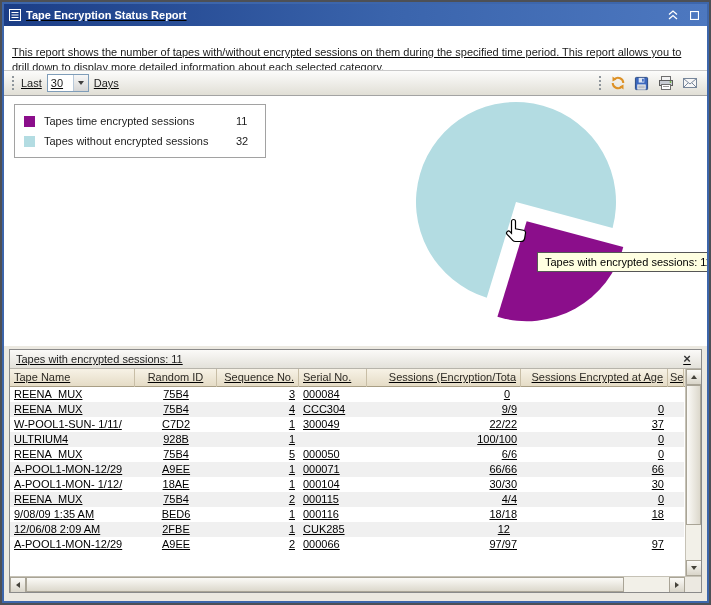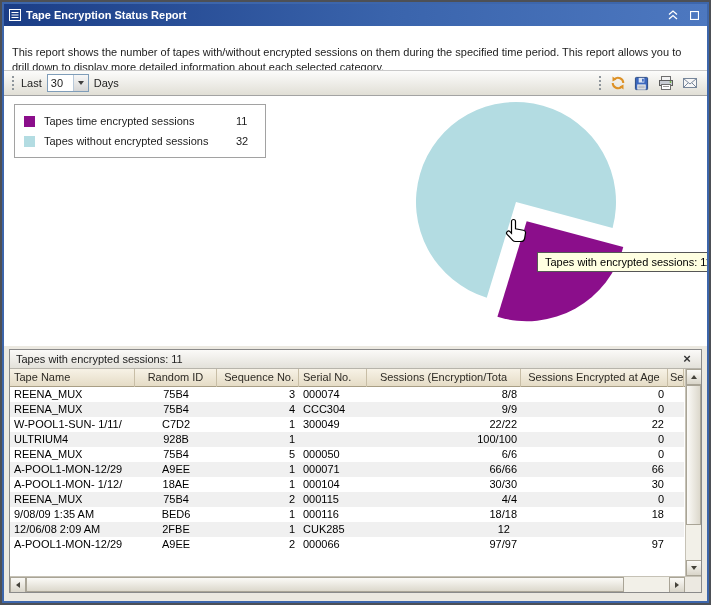--- a/index.html
+++ b/index.html
@@ -1,19 +1,19 @@
 <!DOCTYPE html>
 <html><head>
 <meta charset="utf-8">
 <style>
   * { box-sizing: border-box; margin: 0; padding: 0; }
   html,body { background:#9a9a9a; }
   body { margin:0; font-family:"Liberation Sans","DejaVu Sans",sans-serif; -webkit-user-select:none; user-select:none; cursor:default; }
 
-  .window { width:711px; height:605px; border:2px solid #4d5056; background:#3d66ab; padding:2px; }
+  .window { width:711px; height:605px; border:2px solid #4d5056; background:#3d66ab; padding:2px;text-decoration:underline; }
   .inner  { width:100%; height:100%; display:flex; flex-direction:column; background:#ece9e1; overflow:hidden; }
 
   
   .titlebar { flex:none; height:22px; background:linear-gradient(to right,#1b3d86,#35straight 0,#35straight 0); background:linear-gradient(to right,#1b3d86,#3a64ac 55%,#4d78c0); display:flex; align-items:center; padding:0 5px; gap:5px; }
   .titlebar .title { color:#fff; font-size:11px; font-weight:bold; flex:1; white-space:nowrap; overflow:hidden; }
   .tb-win-btn { width:16px; height:15px; display:flex; align-items:center; justify-content:center; cursor:pointer; }
 
   
   .desc { flex:none; height:44px; background:#fff; padding:19px 8px 0 8px; font-size:11px; line-height:15px; color:#1c1c1c; overflow:hidden; }
 
@@ -45,21 +45,21 @@
   .panel { height:100%; border:1px solid #8a8a8a; background:#fff; display:flex; flex-direction:column; overflow:hidden; }
   .panel-header { flex:none; height:19px; background:linear-gradient(#fbfaf8,#e3e1da); border-bottom:1px solid #b7b4ab; display:flex; align-items:center; padding:0 6px; font-size:11px; color:#222; }
   .panel-title { flex:1; white-space:nowrap; overflow:hidden; }
   .close-btn { flex:none; width:16px; text-align:center; font-size:13px; font-weight:bold; color:#333; cursor:pointer; line-height:16px; }
 
   .panel-body { flex:1; display:flex; overflow:hidden; }
   .table-wrap { flex:1; display:flex; flex-direction:column; overflow:hidden; background:#fff; }
 
   .thead { flex:none; height:18px; display:flex; background:linear-gradient(#f7f2e6,#e5dcc6); border-bottom:1px solid #a89e85; }
   .th { height:18px; line-height:17px; font-size:11px; color:#2e2b25; padding:0 4px; border-right:1px solid #c8bea6; overflow:hidden; white-space:nowrap; text-align:center; cursor:pointer; }
-  .th.c4,.th.c5,.th.c6 { text-align:center; }
+  .th.c4,.th.c5,.th.c6 { text-align:right; }
 
   .tbody { flex:1; overflow:hidden; }
   .trow { display:flex; height:15px; width:674px; background:#fff; }
   .trow.alt { background:#f0f0f0; }
   .tcell { height:15px; line-height:15px; font-size:11px; color:#000; padding:0 4px; overflow:hidden; white-space:nowrap; }
   .c0 { width:125px; text-align:left; }
   .c1 { width:82px;  text-align:center; }
   .c2 { width:82px;  text-align:right; }
   .c3 { width:68px;  text-align:left; }
   .c4 { width:154px; text-align:right; }
@@ -203,41 +203,40 @@
                 <div class="th c3">Serial No.</div>
                 <div class="th c4">Sessions (Encryption/Tota</div>
                 <div class="th c5">Sessions Encrypted at Age</div>
                 <div class="th c6">Sess</div>
               </div>
             <div class="tbody">
                 <div class="trow">
                   <div class="tcell c0">REENA_MUX</div>
                   <div class="tcell c1">75B4</div>
                   <div class="tcell c2">3</div>
-                  <div class="tcell c3">000074</div>
-                  <div class="tcell c4">8/8</div>
+                  <div class="tcell c3">000084</div>
                   <div class="tcell c5">0</div>
                   <div class="tcell c6"></div>
                 </div>
                 <div class="trow alt">
                   <div class="tcell c0">REENA_MUX</div>
                   <div class="tcell c1">75B4</div>
                   <div class="tcell c2">4</div>
                   <div class="tcell c3">CCC304</div>
                   <div class="tcell c4">9/9</div>
                   <div class="tcell c5">0</div>
                   <div class="tcell c6"></div>
                 </div>
                 <div class="trow">
                   <div class="tcell c0">W-POOL1-SUN- 1/11/</div>
                   <div class="tcell c1">C7D2</div>
                   <div class="tcell c2">1</div>
                   <div class="tcell c3">300049</div>
                   <div class="tcell c4">22/22</div>
-                  <div class="tcell c5">22</div>
+                  <div class="tcell c5">37</div>
                   <div class="tcell c6"></div>
                 </div>
                 <div class="trow alt">
                   <div class="tcell c0">ULTRIUM4</div>
                   <div class="tcell c1">928B</div>
                   <div class="tcell c2">1</div>
                   <div class="tcell c3"></div>
                   <div class="tcell c4">100/100</div>
                   <div class="tcell c5">0</div>
                   <div class="tcell c6"></div>

